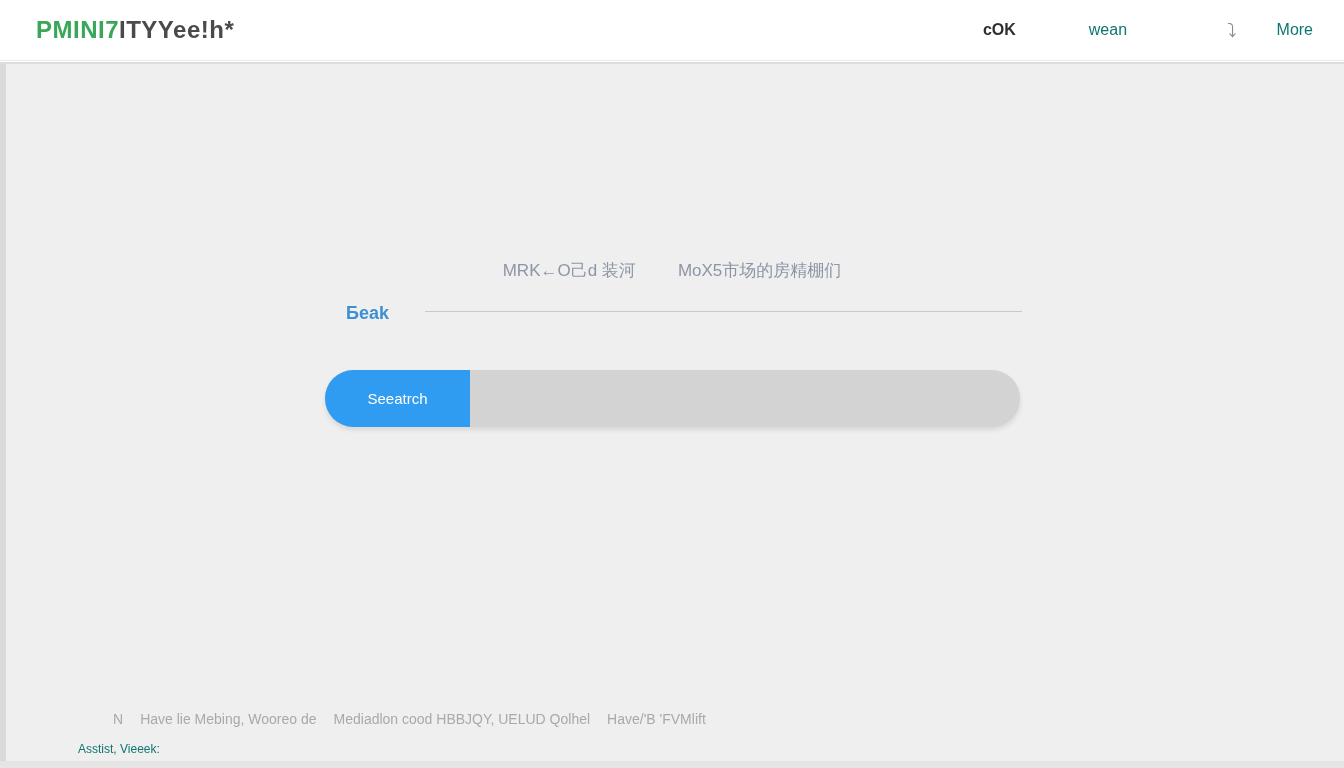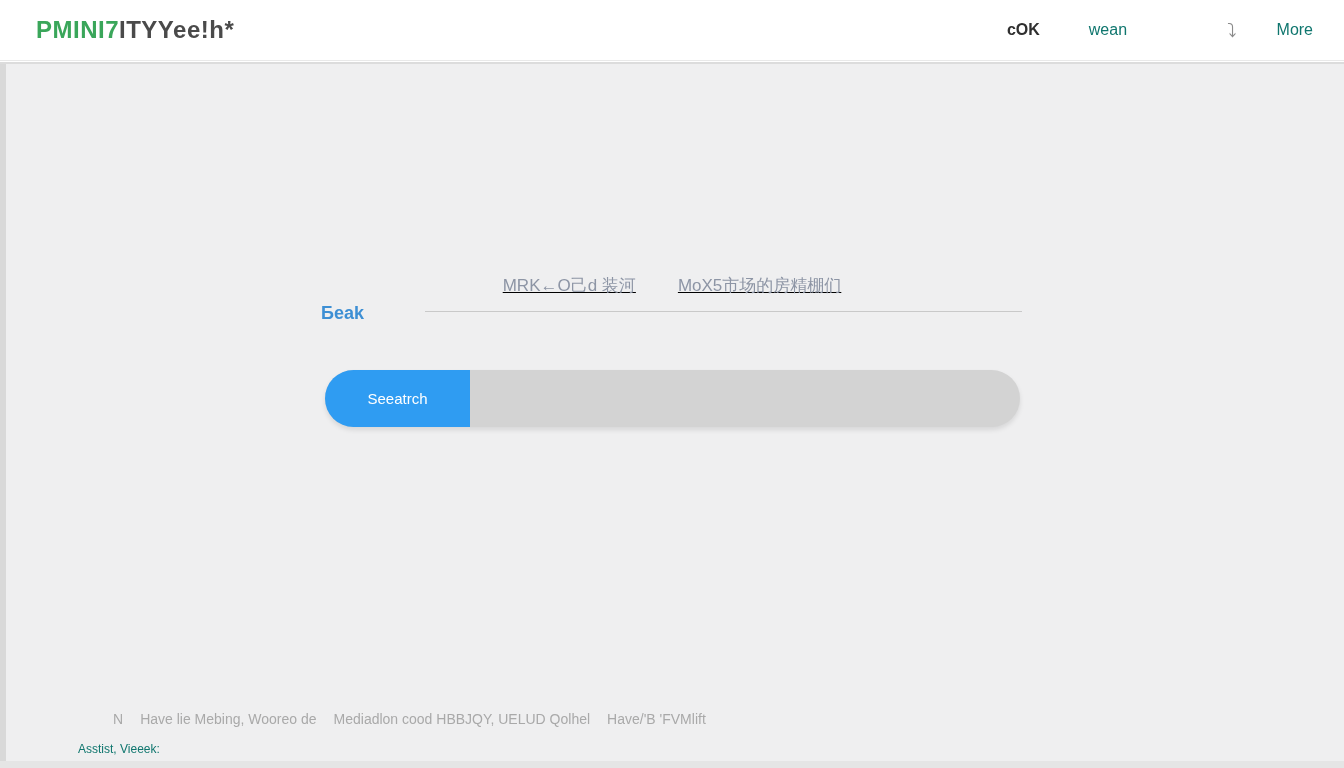--- a/index.html
+++ b/index.html
@@ -49,21 +49,21 @@
   }
   .nav-item {
     font-size: 16px;
     color: #0f766e;
     cursor: pointer;
     white-space: nowrap;
   }
   .nav-item.primary {
     color: #2f2f2f;
     font-weight: 600;
-    margin-right: 49px;
+    margin-right: 73px;
   }
   .nav-item.mid { margin-right: 100px; }
   .nav-icon {
     font-size: 19px;
     color: #8a8a8a;
     cursor: pointer;
     margin-right: 40px;
     line-height: 1;
   }
 
@@ -87,39 +87,38 @@
     position: absolute;
     bottom: 0; left: 0;
     width: 100%;
     height: 7px;
     background: #e5e5e5;
   }
 
   
   .tabs {
     position: absolute;
-    top: 210px;
+    top: 195px;
     left: 50%;
     transform: translateX(-50%);
     display: flex;
     gap: 42px;
-    text-decoration: underline;
   }
   .tab {
     font-size: 17px;
     color: #8d95a5;
     cursor: pointer;
     white-space: nowrap;
   }
 
   
   .link-row { position: absolute; top: 0; left: 0; width: 100%; }
   .quick-link {
     position: absolute;
-    left: 321px;
+    left: 346px;
     top: 239px;
     font-size: 18px;
     font-weight: bold;
     color: #3d8fd4;
     cursor: pointer;
     text-decoration: none;
   }
   .divider-line {
     position: absolute;
     left: 425px;

